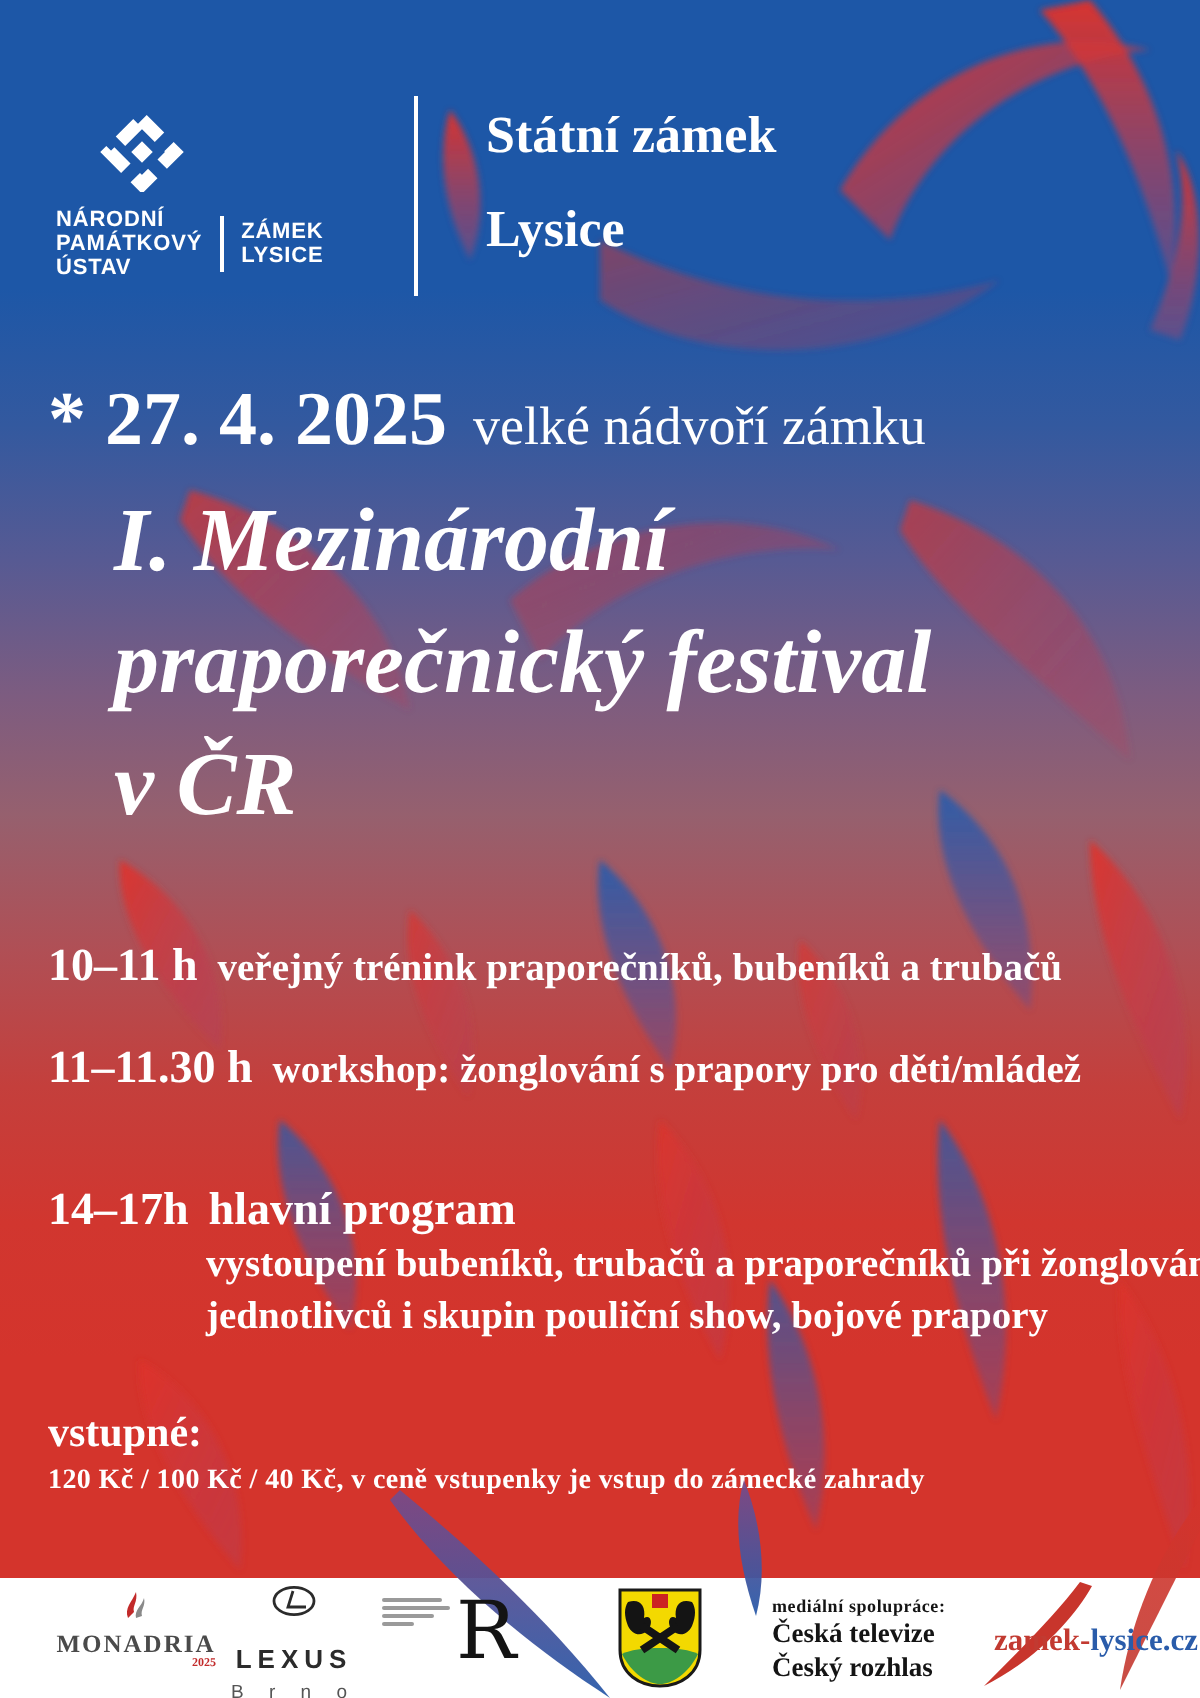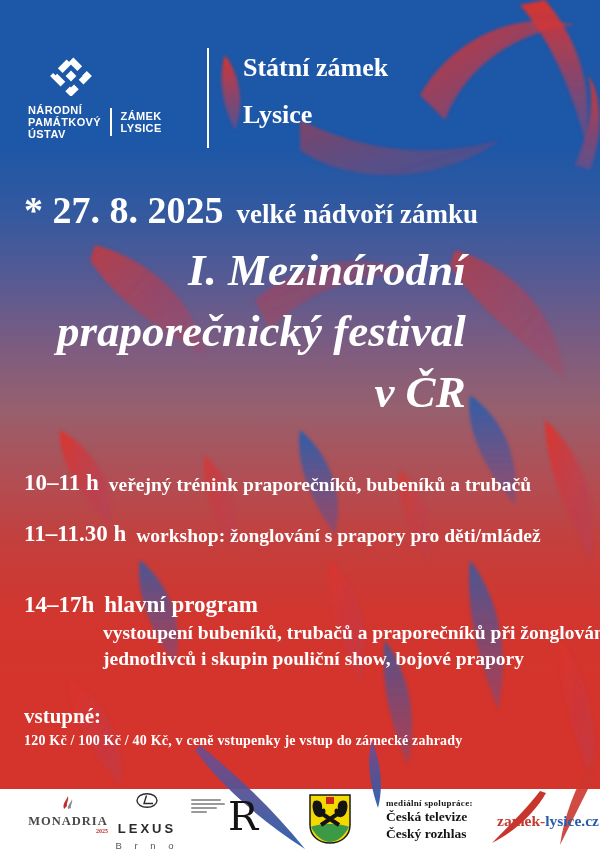--- a/index.html
+++ b/index.html
@@ -21,25 +21,25 @@
     font-family:"Liberation Sans","DejaVu Sans",sans-serif;
     font-weight:bold;font-size:11px;line-height:12px;letter-spacing:.4px;}
   .npu-vline{width:1.5px;height:28px;background:#fff;}
   .hdr-divider{position:absolute;left:207px;top:48px;width:2px;height:100px;background:#fff;}
   .site-title{position:absolute;left:243px;top:44px;color:#fff;
     font-weight:bold;font-size:26px;line-height:47px;}
 
   
   .date-row{position:absolute;left:24px;top:188px;color:#fff;display:flex;align-items:baseline;gap:13px;white-space:nowrap;}
   .date-big{font-weight:bold;font-size:38px;}
-  .date-venue{font-weight:bold;font-size:27px;text-align:center;}
+  .date-venue{font-weight:normal;font-size:27px;text-align:center;}
 
   
   .main-title{position:absolute;left:57px;top:240px;color:#fff;
-    font-style:italic;font-weight:bold;font-size:45px;line-height:61px;text-align:right;}
+    font-style:italic;font-weight:bold;font-size:45px;line-height:61px;}
 
   
   .sched{position:absolute;left:24px;color:#fff;white-space:nowrap;}
   .sched .time{font-weight:bold;font-size:23px;}
   .sched .desc{font-weight:bold;font-size:19.5px;}
   .row{display:flex;align-items:flex-end;gap:10px;}
   .s1{top:470px;}
   .s2{top:521px;}
   .s2-note{position:absolute;left:152px;top:549px;color:#fff;font-weight:bold;font-size:19.5px;}
   .s3{top:592px;}
@@ -152,21 +152,21 @@
     </div>
 
     <div class="hdr-divider"></div>
 
     <div class="site-title">
       <div>Státní zámek</div>
       <div>Lysice</div>
     </div>
 
     <div class="date-row">
-      <span class="date-big">* 27. 8. 2025</span>
+      <span class="date-big">* 27. 4. 2025</span>
       <span class="date-venue">velké nádvoří zámku</span>
     </div>
 
     <div class="main-title">
       <div>I. Mezinárodní</div>
       <div>praporečnický festival</div>
       <div>v ČR</div>
     </div>
 
     <div class="sched s1 row">

